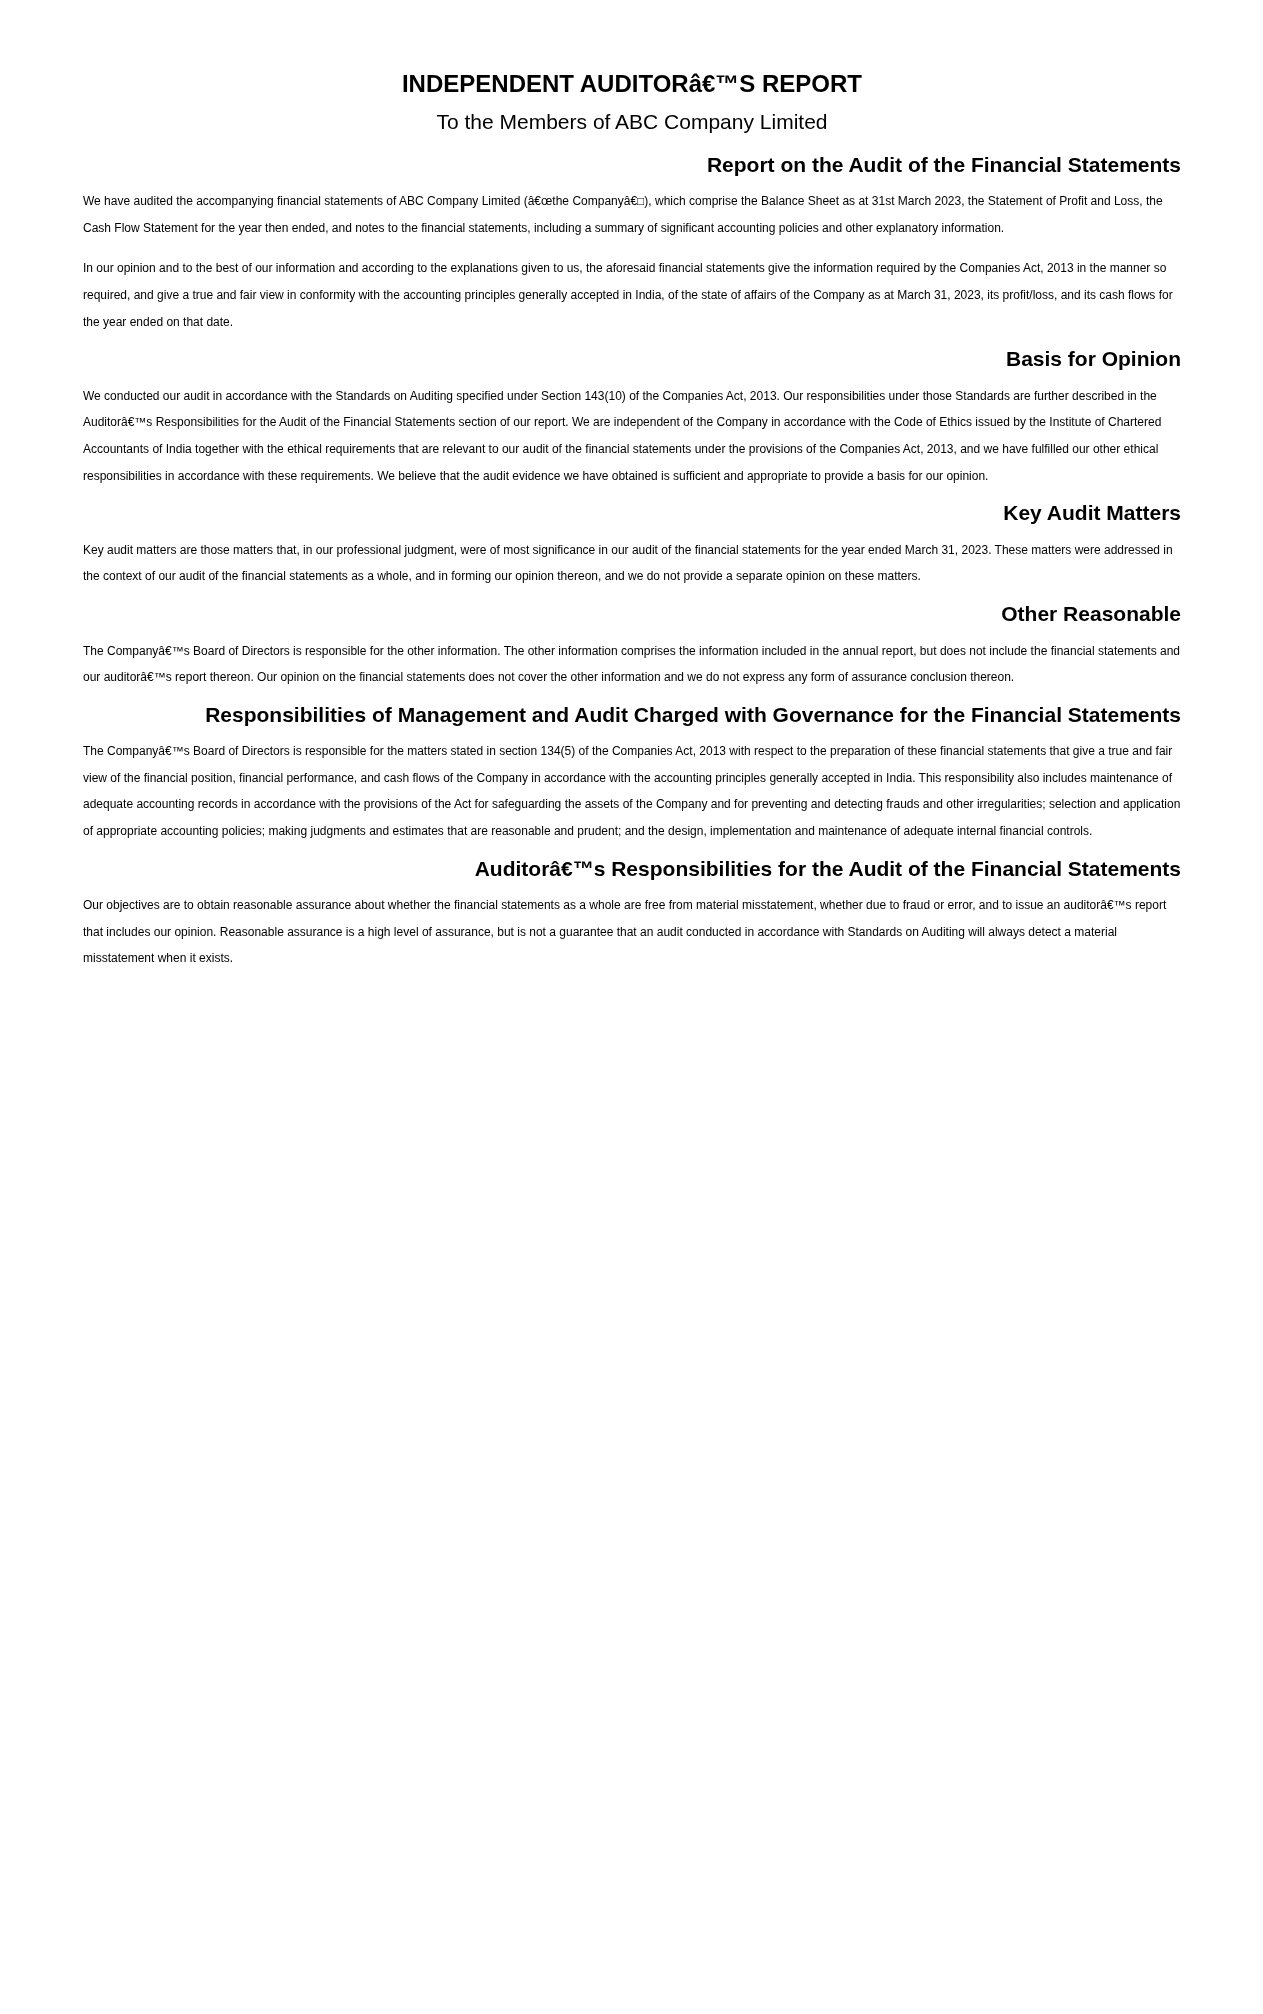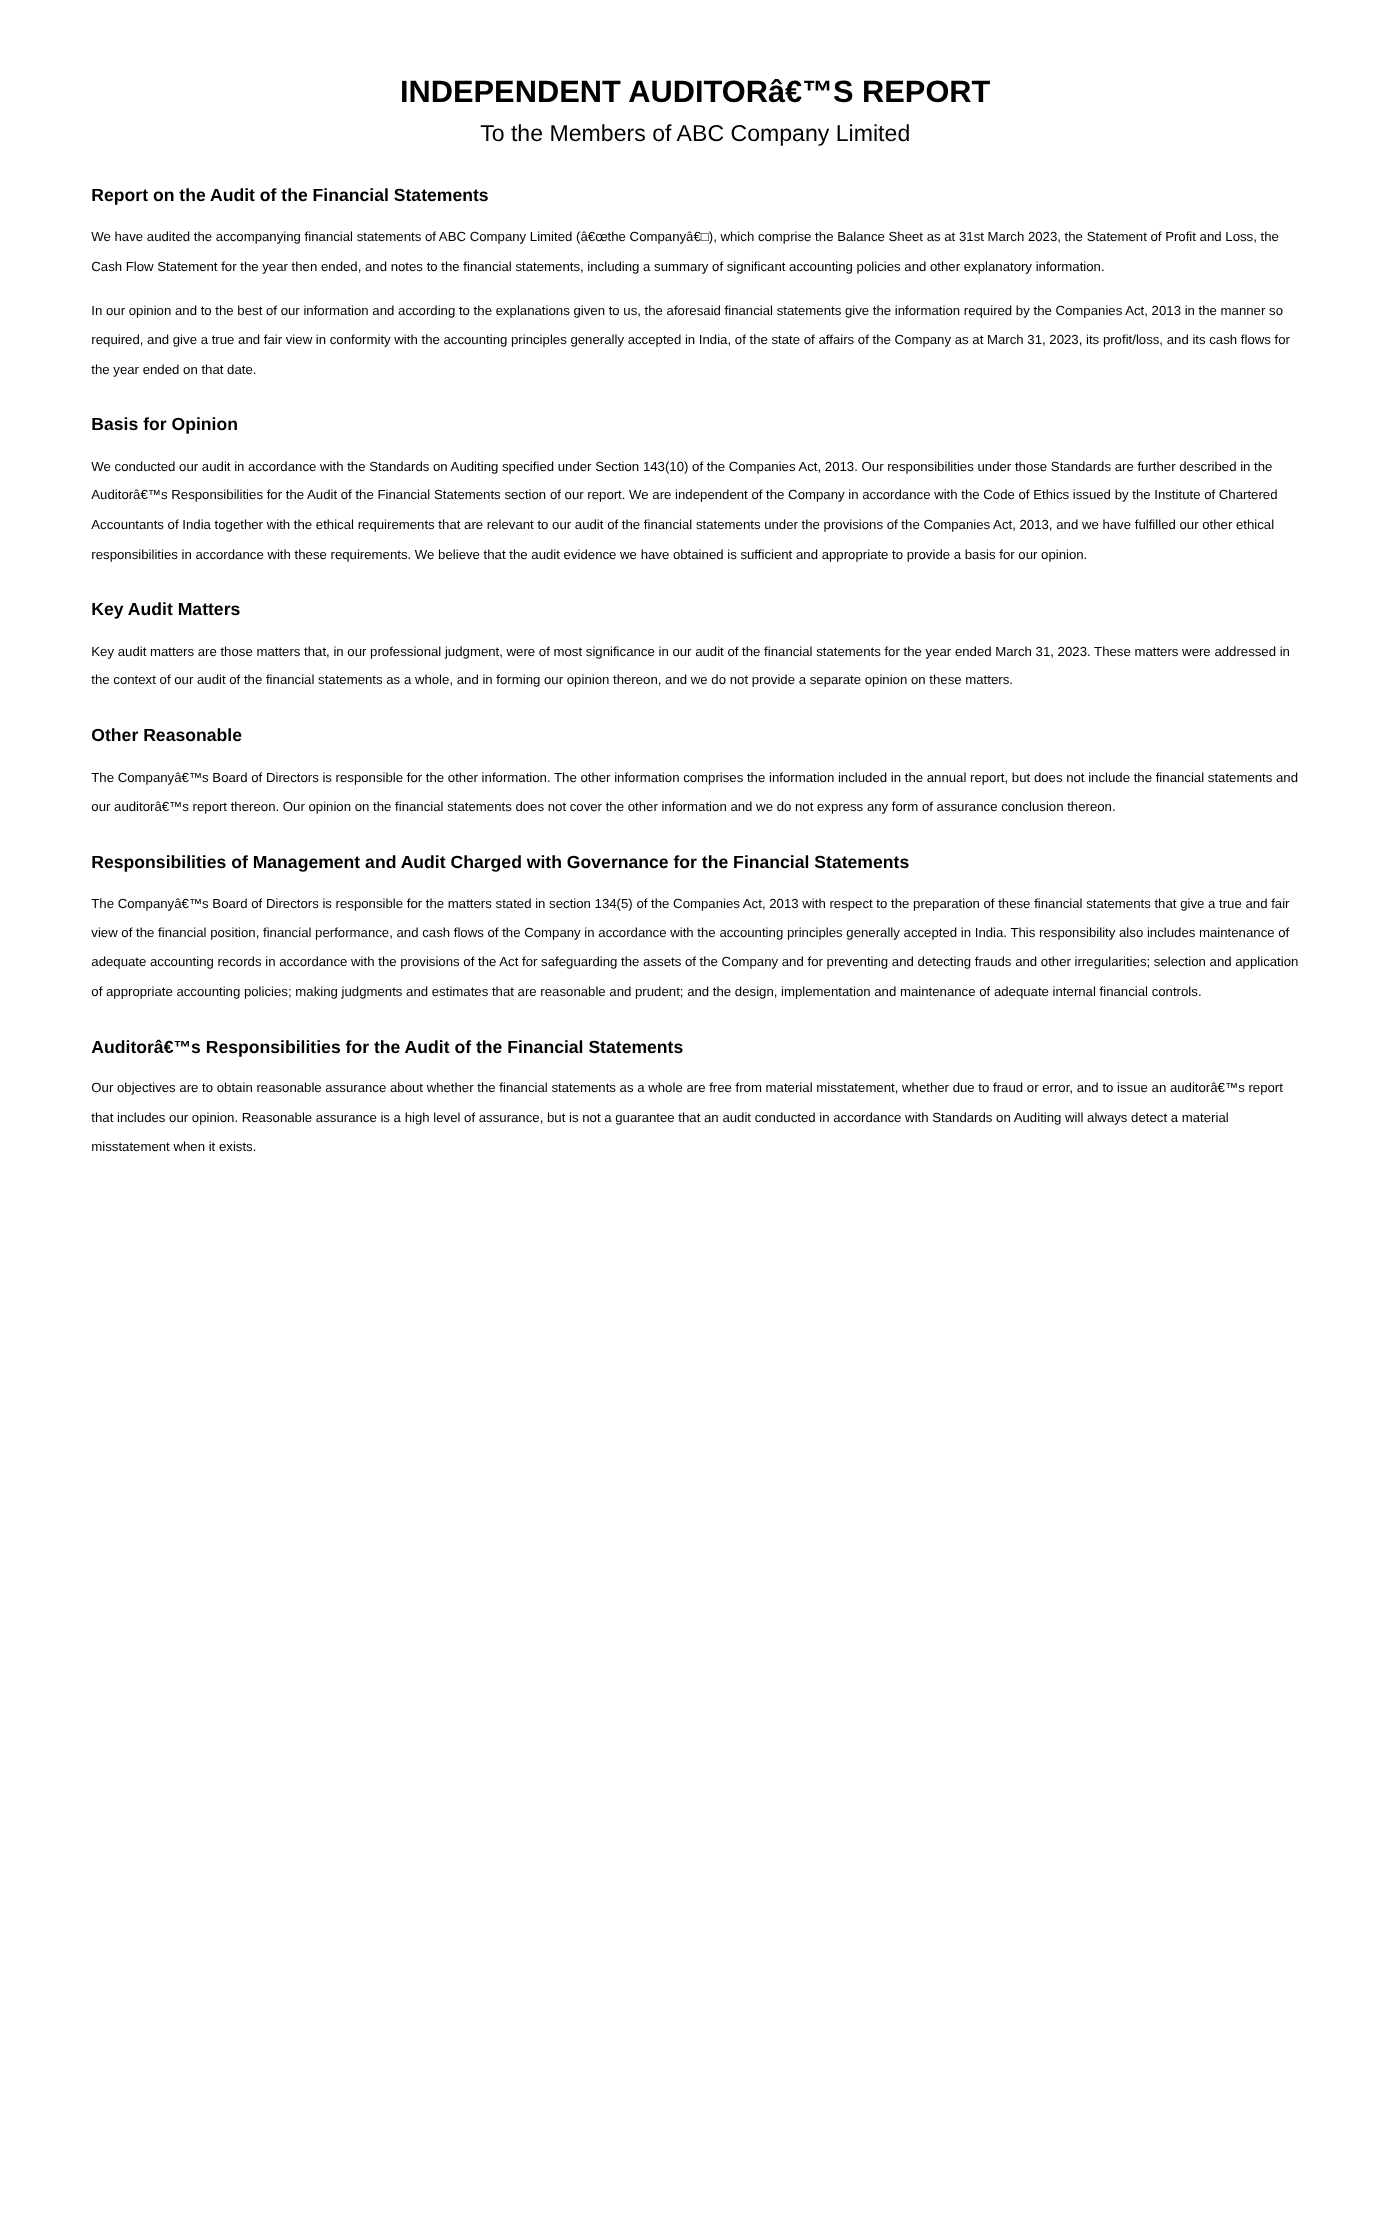--- a/index.html
+++ b/index.html
@@ -13,44 +13,45 @@
     height: 2014px;
     background: #ffffff;
     box-sizing: border-box;
     padding: 70px 82px 0 83px;
     font-family: "Liberation Sans", "DejaVu Sans", sans-serif;
     font-size: 16px;
     color: #000000;
     overflow: hidden;
   }
   .doc-title {
-    font-size: 28px;
+    font-size: 24px;
     font-weight: 700;
     text-align: center;
     line-height: 28px;
     margin: 0 0 11px 0;
   }
   .doc-subtitle {
     font-size: 21px;
     font-weight: 400;
     text-align: center;
     line-height: 26.6px;
     margin: 0 0 12px 0;
   }
   
   .content {
     display: flex;
     flex-direction: column;
     align-items: stretch;
   }
   .content h3 {
-    font-size: 16px;
+    font-size: 21px;
     font-weight: 700;
     line-height: 26.6px;
-    margin: 18px 0 3px 0;
+    margin: 4px 0 3px 0;
+    text-align: right;
   }
   .content p {
     font-size: 12px;
     font-weight: 400;
     line-height: 26.6px;
     margin: 7px 0;
   }
 </style>
 </head>
 <body>

